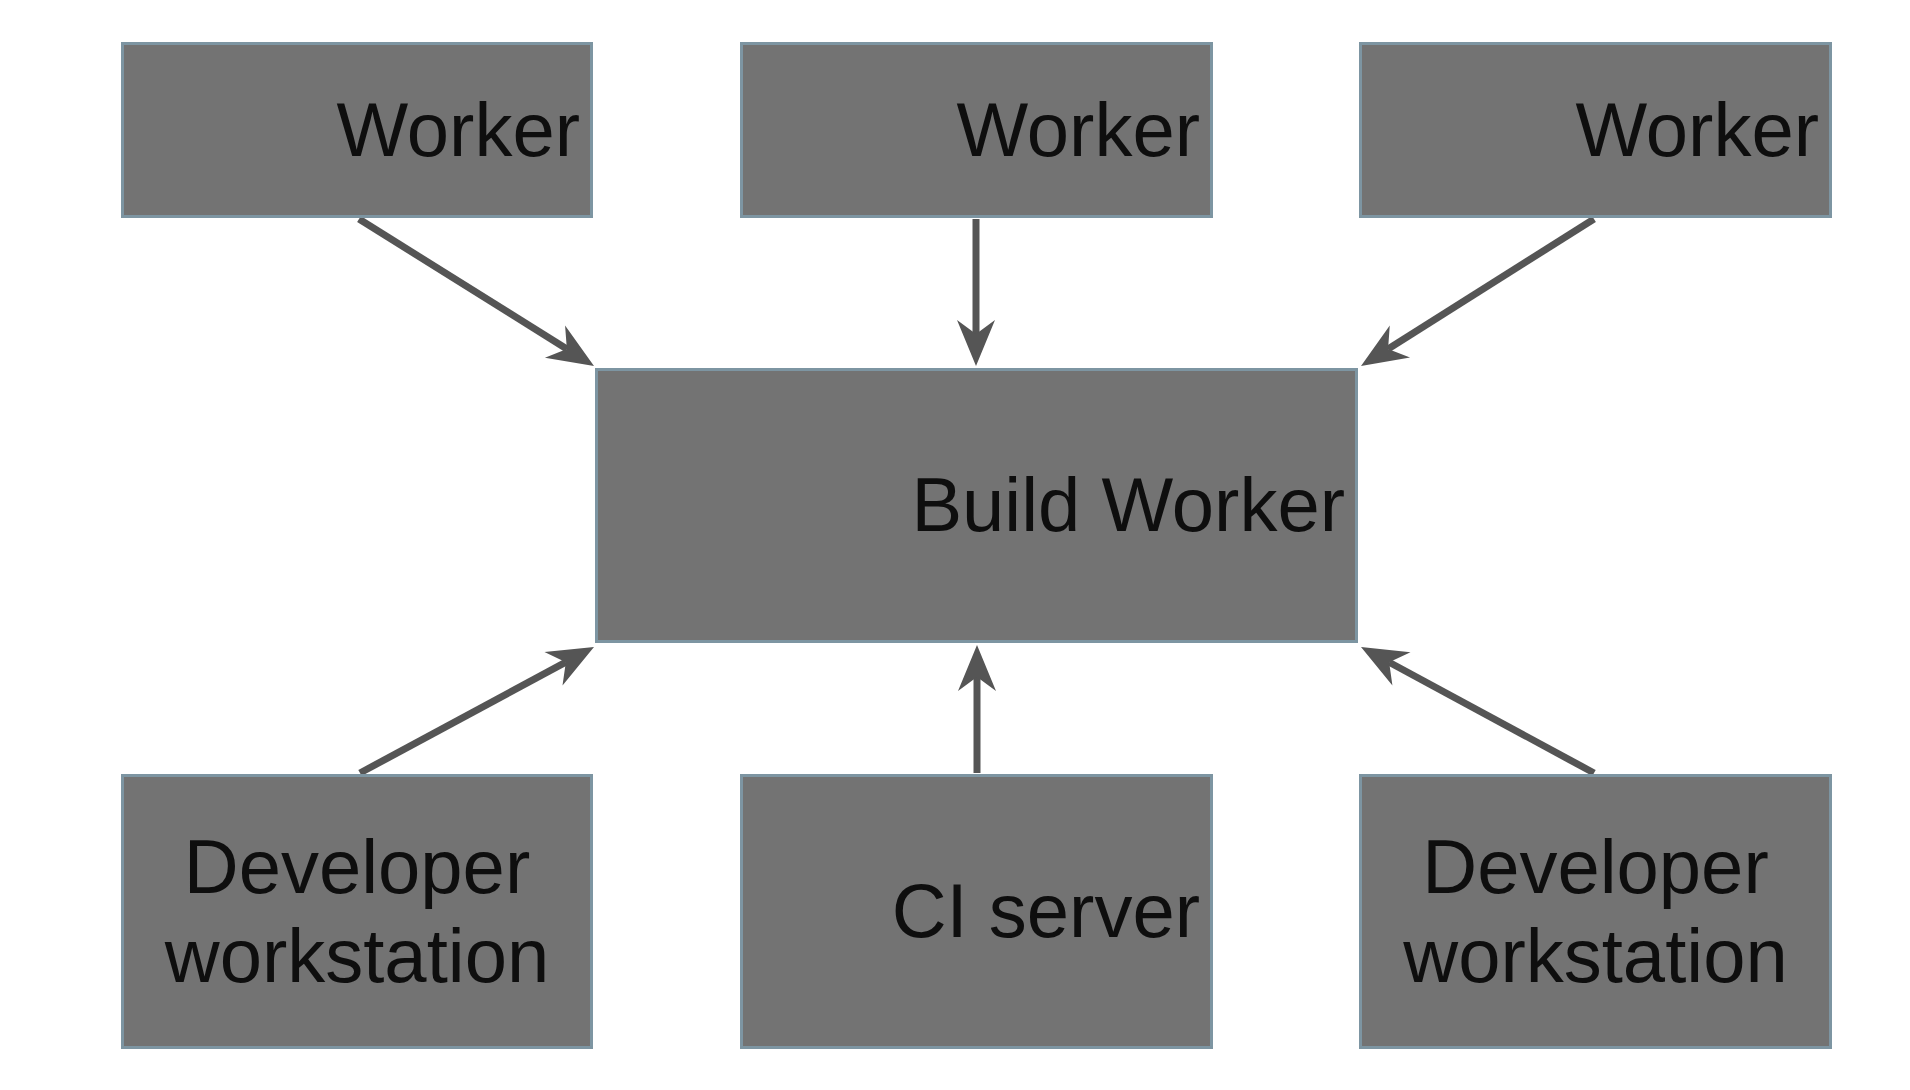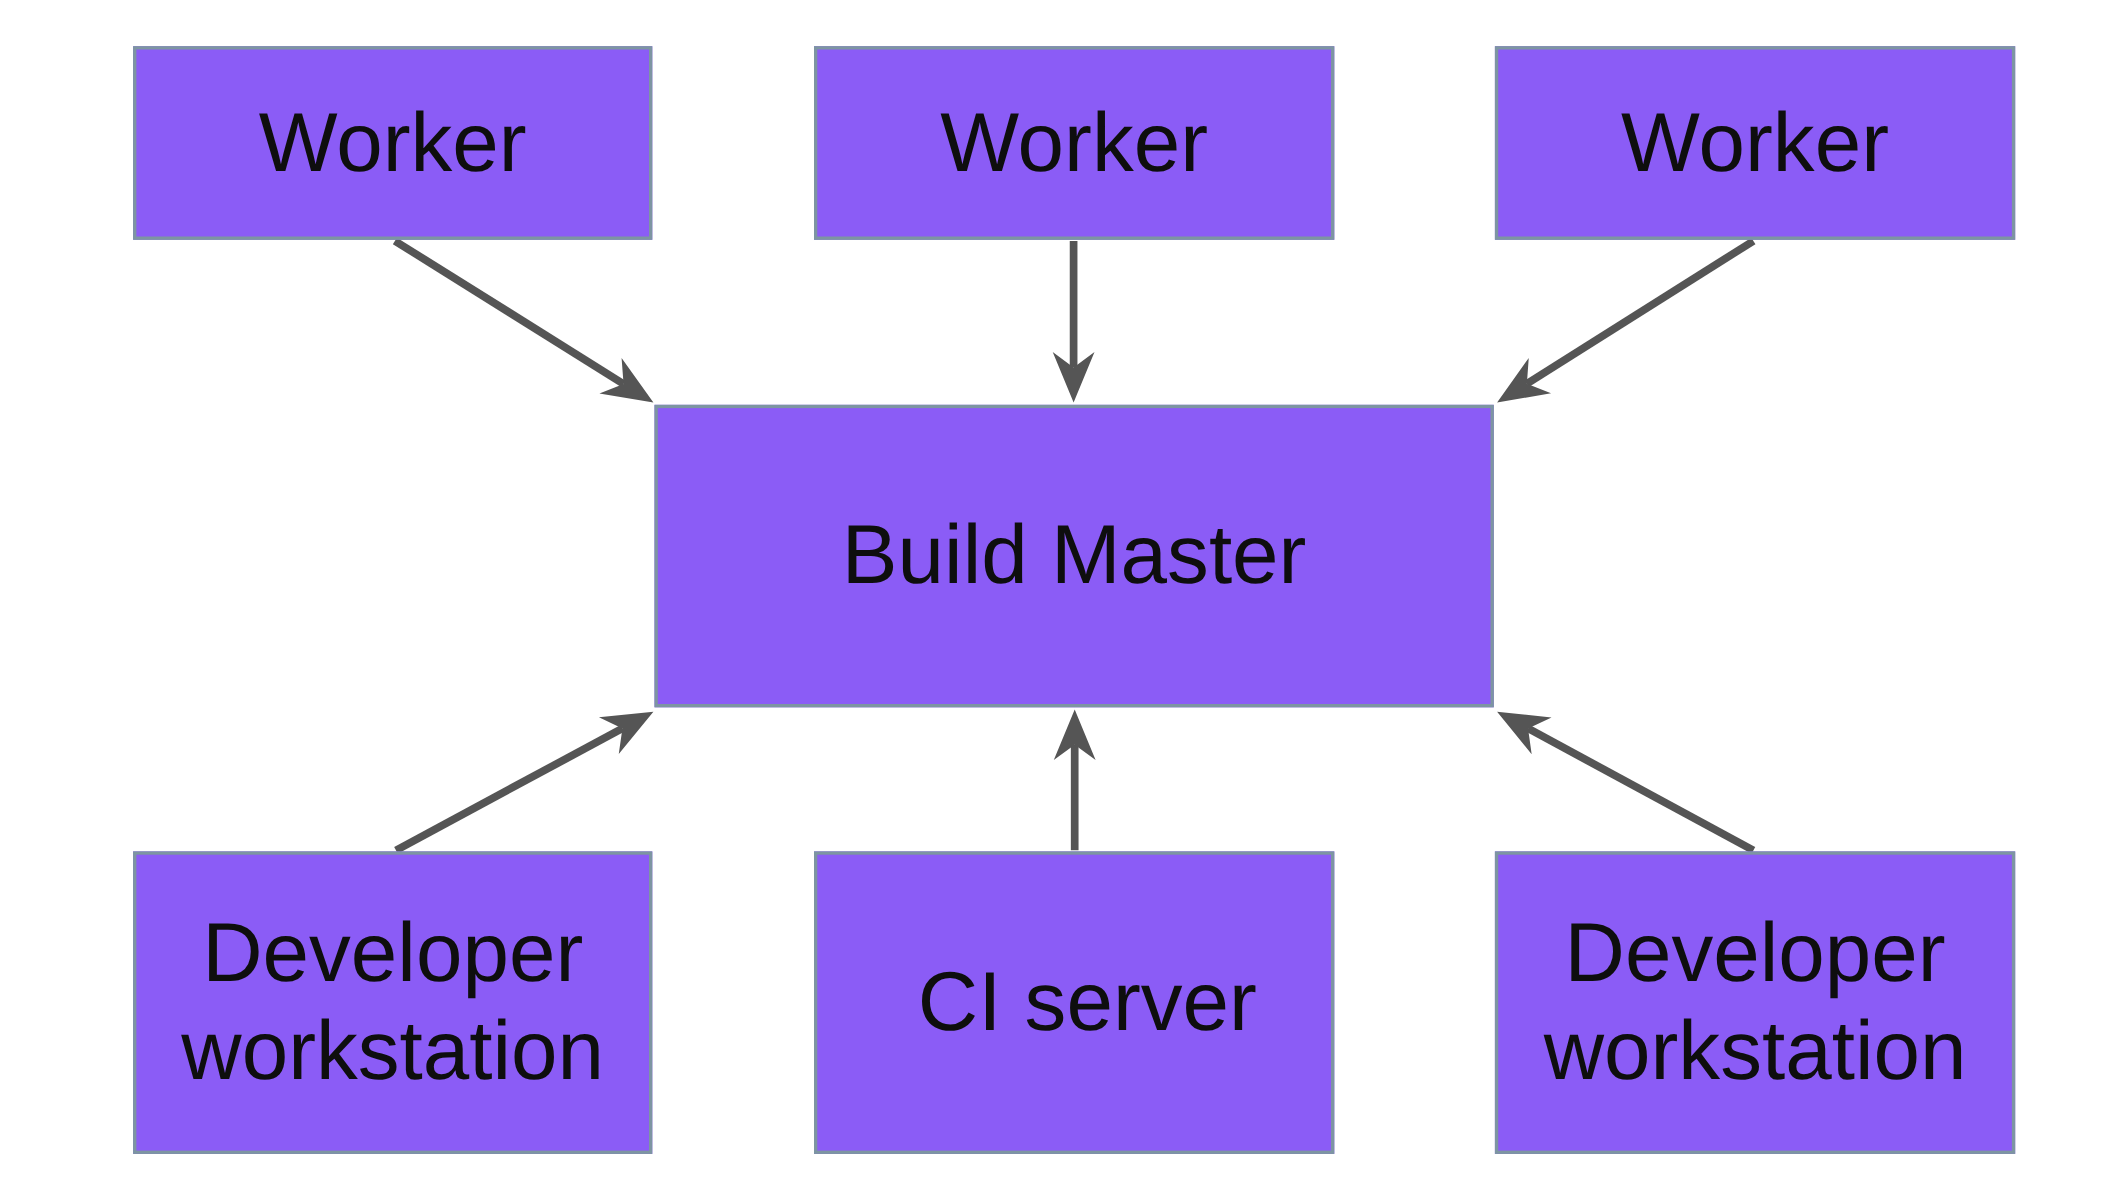--- a/index.html
+++ b/index.html
@@ -21,25 +21,25 @@
     position: absolute;
     left: 0;
     top: 0;
     width: 1910px;
     height: 1090px;
     pointer-events: none;
   }
   .node {
     position: absolute;
     box-sizing: border-box;
-    background: #8b5cf6;
+    background: #737373;
     border: 3px solid #7d95a2;
     display: flex;
     align-items: center;
-    justify-content: center;
+    justify-content: flex-end;
     text-align: center;
   }
   .node .label {
     color: #0e0e0e;
     font-size: 76px;
     line-height: 1.17;
     letter-spacing: 0px;
     padding: 0 10px;
   }
 </style>
@@ -69,21 +69,21 @@
 
   <div class="node" style="left: 740px; top: 42px; width: 473px; height: 176px;">
     <div class="label">Worker</div>
   </div>
 
   <div class="node" style="left: 1359px; top: 42px; width: 473px; height: 176px;">
     <div class="label">Worker</div>
   </div>
 
   <div class="node" style="left: 595px; top: 368px; width: 763px; height: 275px;">
-    <div class="label">Build Master</div>
+    <div class="label">Build Worker</div>
   </div>
 
   <div class="node" style="left: 121px; top: 774px; width: 472px; height: 275px;">
     <div class="label">Developer workstation</div>
   </div>
 
   <div class="node" style="left: 740px; top: 774px; width: 473px; height: 275px; padding-left: 24px;">
     <div class="label">CI server</div>
   </div>
 

